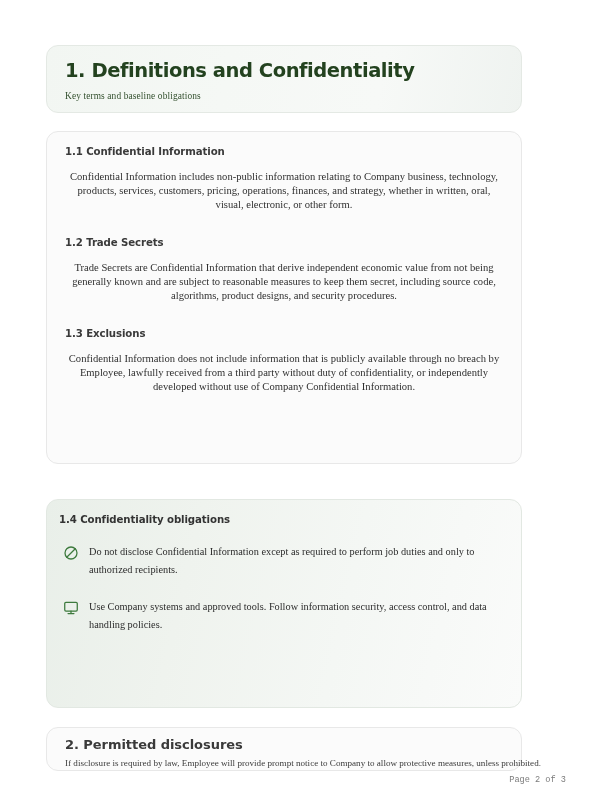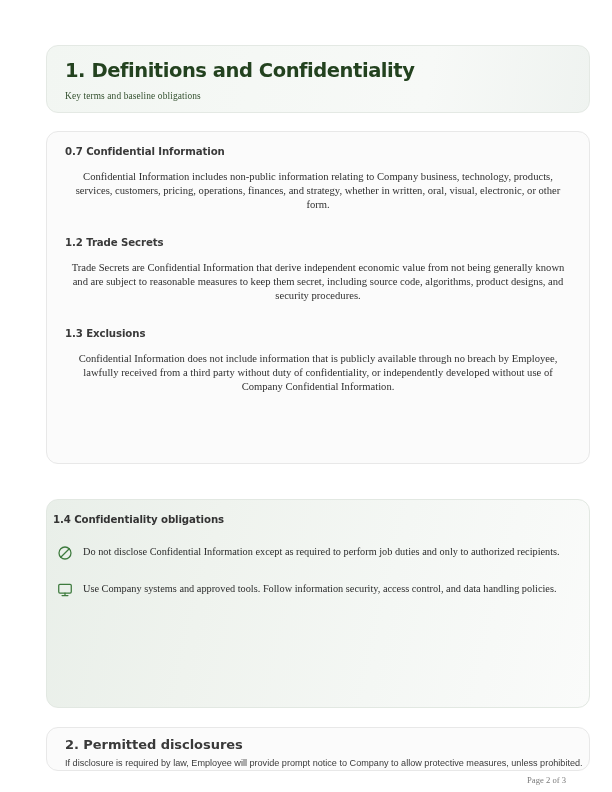--- a/index.html
+++ b/index.html
@@ -21,21 +21,21 @@
     position: absolute;
     left: 0; top: 0;
     width: 612px;
     height: 792px;
   }
 
   
   .card {
     position: absolute;
     left: 46px;
-    width: 544px;
+    width: 476px;
     box-sizing: border-box;
     border: 1px solid #e6e8e6;
     border-radius: 12px;
     background: #fbfcfb;
   }
 
   
   .card-header {
     top: 45px;
     height: 68px;
@@ -92,21 +92,21 @@
     margin: 0;
     text-align: center;
   }
   .sec-block { margin-bottom: 25px; }
   .sec-block:last-child { margin-bottom: 0; }
 
   
   .card-callout {
     top: 499px;
     height: 209px;
-    padding: 14px 18px 0 6px;
+    padding: 14px 18px 0 12px;
     background: linear-gradient(103deg, #e9efe9 0%, #eff3ee 30%, #f4f7f4 62%, #fafbfa 100%);
     border-color: #e2e8e2;
     overflow: hidden;
   }
   .callout-heading {
     font-family: "DejaVu Sans", sans-serif;
     font-size: 10.2px;
     font-weight: 700;
     color: #333333;
     letter-spacing: -0.1px;
@@ -145,54 +145,54 @@
   }
   .fn-heading {
     font-family: "DejaVu Sans", sans-serif;
     font-size: 13px;
     font-weight: 700;
     color: #3a3a3a;
     letter-spacing: -0.05px;
     margin: 0 0 5px 0;
   }
   .fn-text {
-    font-family: Liberation Sans, sans-serif;
+    font-family: Liberation Serif, serif;
     font-size: 9.1px;
     color: #3b3b3b;
     line-height: 13px;
     white-space: nowrap;   
     margin: 0;
   }
 
   
   .page-number {
     position: absolute;
     right: 46px;
     top: 775px;
-    font-family: Liberation Serif, serif;
+    font-family: Liberation Mono, monospace;
     font-size: 8.6px;
     color: #7b7b7b;
     text-align: right;
   }
 </style>
 </head>
 <body>
 
 <div class="page">
 
   <div class="card card-header">
     <h1 class="doc-title">1. Definitions and Confidentiality</h1>
     <div class="doc-subtitle">Key terms and baseline obligations</div>
   </div>
 
   <div class="card card-body">
     <div class="inner">
 
       <div class="sec-block">
-        <div class="sec-heading">0.7 Confidential Information</div>
+        <div class="sec-heading">1.1 Confidential Information</div>
         <p class="sec-body">Confidential Information includes non-public information relating to Company business, technology, products, services, customers, pricing, operations, finances, and strategy, whether in written, oral, visual, electronic, or other form.</p>
       </div>
 
       <div class="sec-block">
         <div class="sec-heading">1.2 Trade Secrets</div>
         <p class="sec-body">Trade Secrets are Confidential Information that derive independent economic value from not being generally known and are subject to reasonable measures to keep them secret, including source code, algorithms, product designs, and security procedures.</p>
       </div>
 
       <div class="sec-block">
         <div class="sec-heading">1.3 Exclusions</div>

